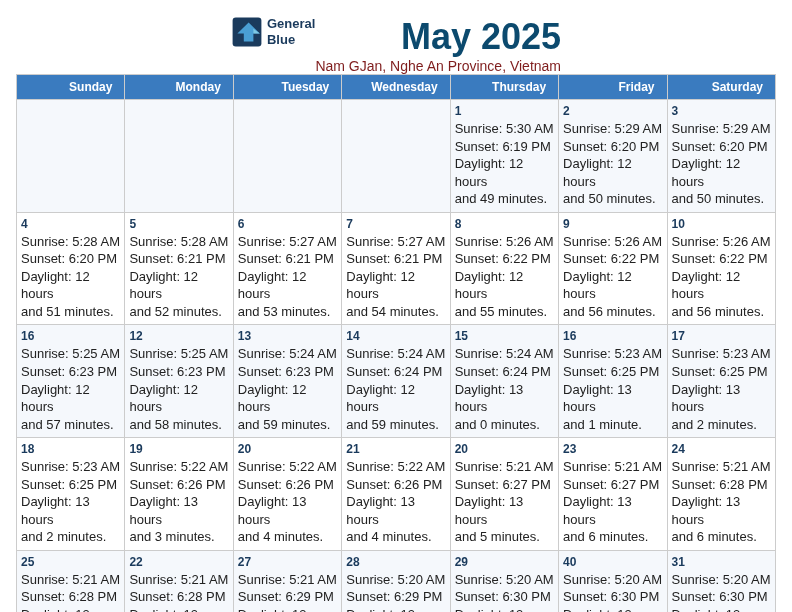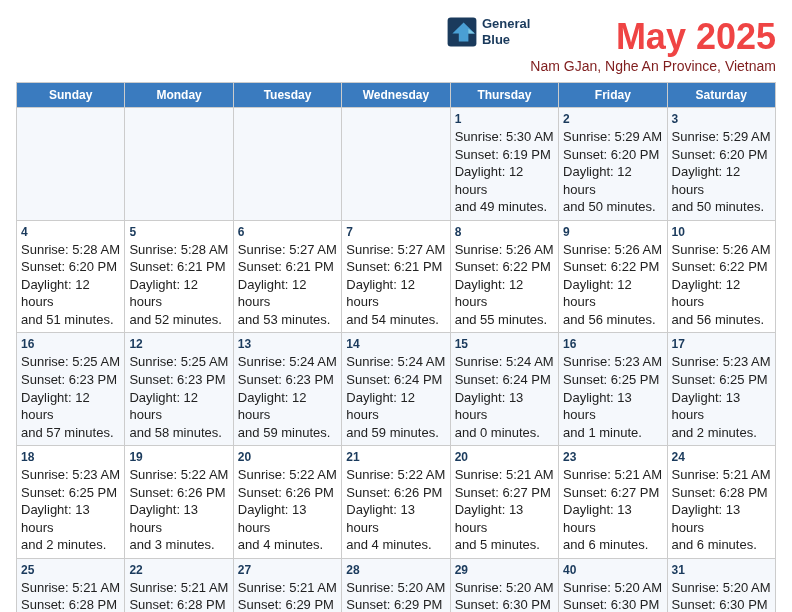--- a/index.html
+++ b/index.html
@@ -5,23 +5,22 @@
     * { box-sizing: border-box; margin: 0; padding: 0; }
     body {
       font-family: Arial, sans-serif;
       background: #fff;
       width: 792px;
       min-height: 612px;
       padding: 16px;
     }
     .header-area {
       display: flex;
-      justify-content: flex-end;
+      justify-content: center;
       align-items: flex-start;
-      margin-bottom: 8px;
     }
     .logo {
       display: flex;
       align-items: center;
       gap: 4px;
     }
     .logo-text {
       font-size: 13px;
       font-weight: bold;
       color: #1a3a5c;
@@ -30,36 +29,36 @@
     .logo-icon {
       width: 32px;
       height: 32px;
     }
     .title-area {
       text-align: right;
     }
     .month-title {
       font-size: 36px;
       font-weight: bold;
-      color: #ef4444;
+      color: #0c4a6e;
     }
     .subtitle {
       font-size: 14px;
       color: #7f1d1d;
     }
     table {
       width: 100%;
       border-collapse: collapse;
       font-size: 10.5px;
     }
     thead tr th {
       background: #3a7bbf;
       color: #fff;
-      padding: 5px 20px;
-      text-align: center;
+      padding: 5px 12px;
+      text-align: right;
       font-size: 12px;
       font-weight: bold;
       border: 1px solid #ccc;
     }
     tbody tr td {
       vertical-align: top;
       padding: 4px 4px;
       border: 1px solid #ccc;
       width: calc(100% / 7);
       min-height: 80px;

